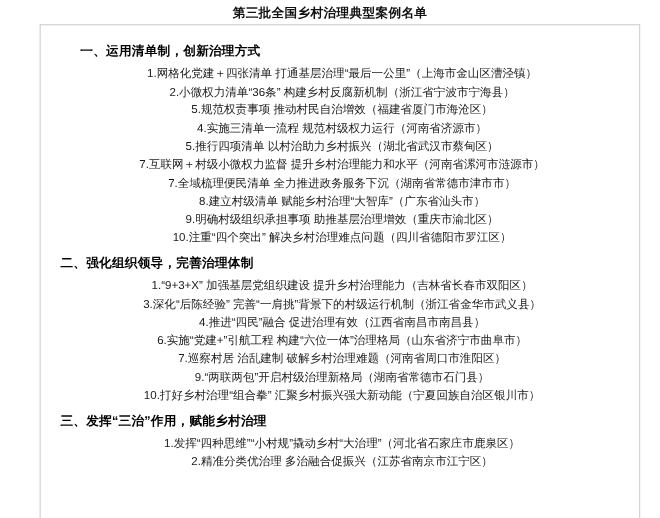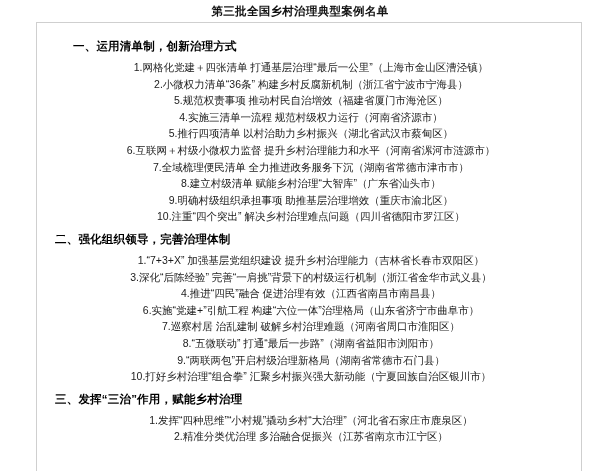--- a/index.html
+++ b/index.html
@@ -90,33 +90,32 @@
 
   <div class="doc-frame">
     <div class="doc-inner">
 
       <div class="section-head first">一、运用清单制，创新治理方式</div>
       <div class="item">1.网格化党建＋四张清单 打通基层治理“最后一公里”（上海市金山区漕泾镇）</div>
       <div class="item">2.小微权力清单“36条” 构建乡村反腐新机制（浙江省宁波市宁海县）</div>
       <div class="item">5.规范权责事项 推动村民自治增效（福建省厦门市海沧区）</div>
       <div class="item">4.实施三清单一流程 规范村级权力运行（河南省济源市）</div>
       <div class="item">5.推行四项清单 以村治助力乡村振兴（湖北省武汉市蔡甸区）</div>
-      <div class="item">6.互联网＋村级小微权力监督 提升乡村治理能力和水平（河南省漯河市涟源市）</div>
+      <div class="item">7.互联网＋村级小微权力监督 提升乡村治理能力和水平（河南省漯河市涟源市）</div>
       <div class="item">7.全域梳理便民清单 全力推进政务服务下沉（湖南省常德市津市市）</div>
       <div class="item">8.建立村级清单 赋能乡村治理“大智库”（广东省汕头市）</div>
       <div class="item">9.明确村级组织承担事项 助推基层治理增效（重庆市渝北区）</div>
       <div class="item">10.注重“四个突出” 解决乡村治理难点问题（四川省德阳市罗江区）</div>
 
       <div class="section-head">二、强化组织领导，完善治理体制</div>
-      <div class="item">1.“7+3+X” 加强基层党组织建设 提升乡村治理能力（吉林省长春市双阳区）</div>
+      <div class="item">1.“9+3+X” 加强基层党组织建设 提升乡村治理能力（吉林省长春市双阳区）</div>
       <div class="item">3.深化“后陈经验” 完善“一肩挑”背景下的村级运行机制（浙江省金华市武义县）</div>
       <div class="item">4.推进“四民”融合 促进治理有效（江西省南昌市南昌县）</div>
       <div class="item">6.实施“党建+”引航工程 构建“六位一体”治理格局（山东省济宁市曲阜市）</div>
       <div class="item">7.巡察村居 治乱建制 破解乡村治理难题（河南省周口市淮阳区）</div>
-      <div class="item">8.“五微联动” 打通“最后一步路”（湖南省益阳市浏阳市）</div>
       <div class="item">9.“两联两包”开启村级治理新格局（湖南省常德市石门县）</div>
       <div class="item">10.打好乡村治理“组合拳” 汇聚乡村振兴强大新动能（宁夏回族自治区银川市）</div>
 
       <div class="section-head">三、发挥“三治”作用，赋能乡村治理</div>
       <div class="item">1.发挥“四种思维”“小村规”撬动乡村“大治理”（河北省石家庄市鹿泉区）</div>
       <div class="item">2.精准分类优治理 多治融合促振兴（江苏省南京市江宁区）</div>
 
     </div>
   </div>
 </div>

